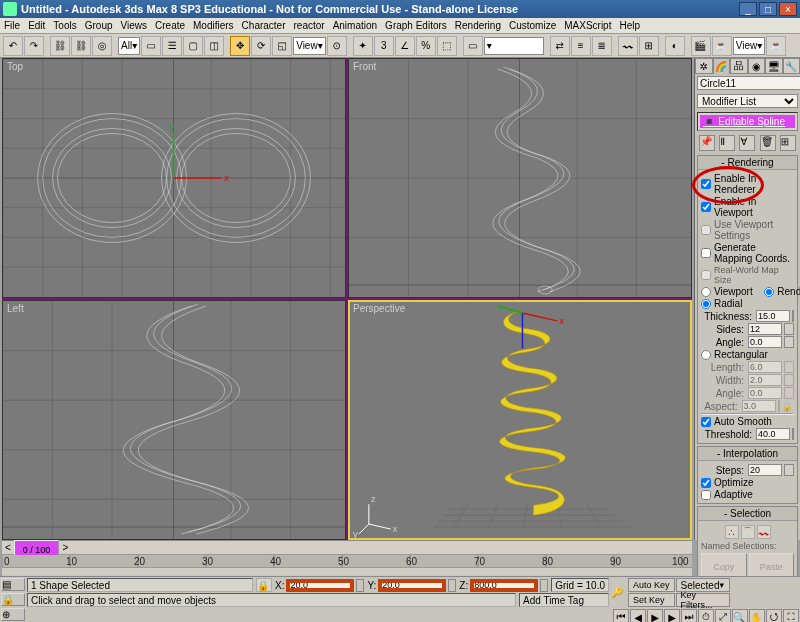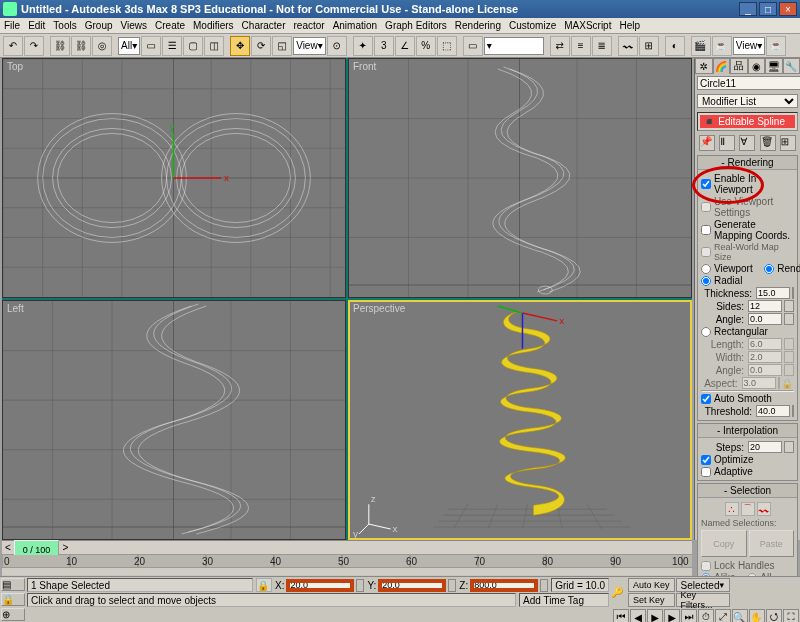--- a/index.html
+++ b/index.html
@@ -9,50 +9,50 @@
 .titlebar .title { flex:1; font-size:11px; font-weight:bold; }
 .titlebar .winbtn { width:18px; height:14px; background:#4d78b3; border:1px solid #1e3c66; margin-left:2px; display:flex;align-items:center;justify-content:center;color:#fff; }
 .titlebar .winbtn.close { background:#d65a3a; }
 .menubar { background:#e4e1d8; height:16px; display:flex; align-items:center; padding:0 4px; gap:8px; color:#000; border-bottom:1px solid #999; }
 .menubar span { cursor:default; }
 .toolbar { background:#d4d0c8; height:24px; display:flex; align-items:center; padding:0 3px; gap:1px; border-bottom:1px solid #888; }
 .tbtn { width:20px; height:20px; border:1px solid #aaa; background:#d8d5cd; display:flex; align-items:center;justify-content:center; }
 .tbtn.active { background:#f5d070; border-color:#b08000; }
 .tsep { width:4px; height:20px; }
 .tdrop { height:18px; border:1px solid #888; background:#fff; padding:0 2px; display:flex; align-items:center; }
-.viewports { position:absolute; top:58px; left:2px; width:690px; height:482px; display:grid; grid-template-columns:1fr 1fr; grid-template-rows:1fr 1fr; gap:2px; background:#0f766e; }
+.viewports { position:absolute; top:58px; left:2px; width:690px; height:482px; display:grid; grid-template-columns:1fr 1fr; grid-template-rows:1fr 1fr; gap:2px; background:#701a75; }
 .viewport { background:#7a7a7a; position:relative; overflow:hidden; border:1px solid #333; }
 .viewport.active { outline:2px solid #e8d040; outline-offset:-2px; }
 .vplabel { position:absolute; top:2px; left:4px; color:#cfcfcf; font-size:10px; }
 .sidepanel { position:absolute; top:58px; right:0; width:106px; bottom:82px; background:#c4c1b8; border-left:1px solid #666; display:flex; flex-direction:column; }
 .cmdpanel-tabs { height:22px; display:flex; background:#d4d0c8; }
 .cmdpanel-tabs .tab { flex:1; border:1px solid #888; display:flex;align-items:center;justify-content:center; }
 .cmdpanel-tabs .tab.active { background:#c4c1b8; border-bottom:none; }
 .namefield { display:flex; margin:2px; }
 .namefield input { flex:1; height:14px; font-size:10px; background:#f4f2ea; border:1px solid #888; padding:0 2px; }
 .modifierlist { margin:2px; }
 .modifierlist select { width:100%; height:14px; font-size:10px; background:#f4f2ea; border:1px solid #888; }
 .stackbox { margin:2px; height:56px; background:#d8d5cd; border:1px inset #888; padding:2px; }
-.stackbox .item { background:#ef4444; color:#fff; padding:1px 3px; font-size:10px; }
+.stackbox .item { background:#d946ef; color:#fff; padding:1px 3px; font-size:10px;text-decoration:underline; }
 .stackbtns { display:flex; justify-content:space-around; margin:2px; }
 .stackbtns .sb { width:16px;height:16px;border:1px solid #888; background:#d4d0c8; }
 .rollout { margin:2px 2px 0 2px; border:1px solid #888; background:#c8c5bc; }
 .rollout-head { background:#c0bdb4; text-align:center; padding:1px; border-bottom:1px solid #999; }
 .rollout-body { padding:2px 3px; }
 .chk, .rad { display:flex; align-items:center; gap:3px; margin:1px 0; }
 .chk input, .rad input { width:10px; height:10px; }
 .spinrow { display:flex; align-items:center; justify-content:flex-end; gap:2px; margin:1px 0; }
 .spinrow label { flex:1; text-align:right; margin-right:2px;margin-left:6px; }
 .spinrow input { width:34px; height:12px; font-size:9px; text-align:left; background:#f4f2ea; border:1px solid #888; padding:0 1px; }
 .spinrow .spin { width:10px; height:12px; background:#d4d0c8; border:1px solid #888; display:flex;flex-direction:column; }
 .spinrow.disabled { opacity:0.5; }
 .annot { position:absolute; width:72px; height:38px; border:3px solid #d00000; border-radius:50%; pointer-events:none; }
 .timeline { position:absolute; bottom:46px; left:2px; right:108px; height:36px; background:#c8c5bc; border-top:1px solid #888; }
 .timeslider { height:14px; background:#d4d0c8; display:flex; align-items:center; border-bottom:1px solid #999; }
-.timeslider .thumb { height:16px; padding:4px 8px; background:#86efac; border:1px outset #eee; font-size:9px; }
+.timeslider .thumb { height:16px; padding:4px 8px; background:#d946ef; border:1px outset #eee; font-size:9px; }
 .timeticks { height:12px; background:#b8b5ac; position:relative; }
 .statusbar { position:absolute; bottom:0; left:0; right:0; height:46px; background:#c8c5bc; border-top:1px solid #888; display:flex; }
 .status-left { width:26px; display:flex; flex-direction:column; }
 .status-left .sb { height:14px; border:1px outset #ddd; margin:1px; }
 .status-mid { flex:1; display:flex; flex-direction:column; padding:1px; gap:1px; }
 .statrow { display:flex; gap:3px; align-items:center; }
 .statcell { background:#d8d5cd; border:1px inset #aaa; height:14px; padding:0 3px; display:flex;align-items:center; }
 .coordbox { display:flex; align-items:center; gap:2px; }
 .coordbox input { width:68px; height:13px; font-size:9px; background:#f4f2ea; border:4px solid #c2410c; }
 .status-right { width:190px; display:flex; flex-wrap:wrap; align-items:center; padding:1px; gap:1px; }
@@ -285,20 +285,24 @@
     <div class="sb">📌</div>
     <div class="sb">Ⅱ</div>
     <div class="sb">∀</div>
     <div class="sb">🗑</div>
     <div class="sb">⊞</div>
   </div>
 
   <div class="rollout">
     <div class="rollout-head">- <span>Rendering</span></div>
     <div class="rollout-body" style="position:relative">
+      <div class="chk">
+          <input type="checkbox" checked="" style="">
+          <span>Enable In Renderer</span>
+        </div>
       <div class="chk">
           <input type="checkbox" checked="" style="">
           <span>Enable In Viewport</span>
         </div>
       <div class="chk" style="opacity:.55">
           <input type="checkbox" style="">
           <span>Use Viewport Settings</span>
         </div>
       <div class="annot" style="top:-4px;left:-6px"></div>
       <div class="chk">

